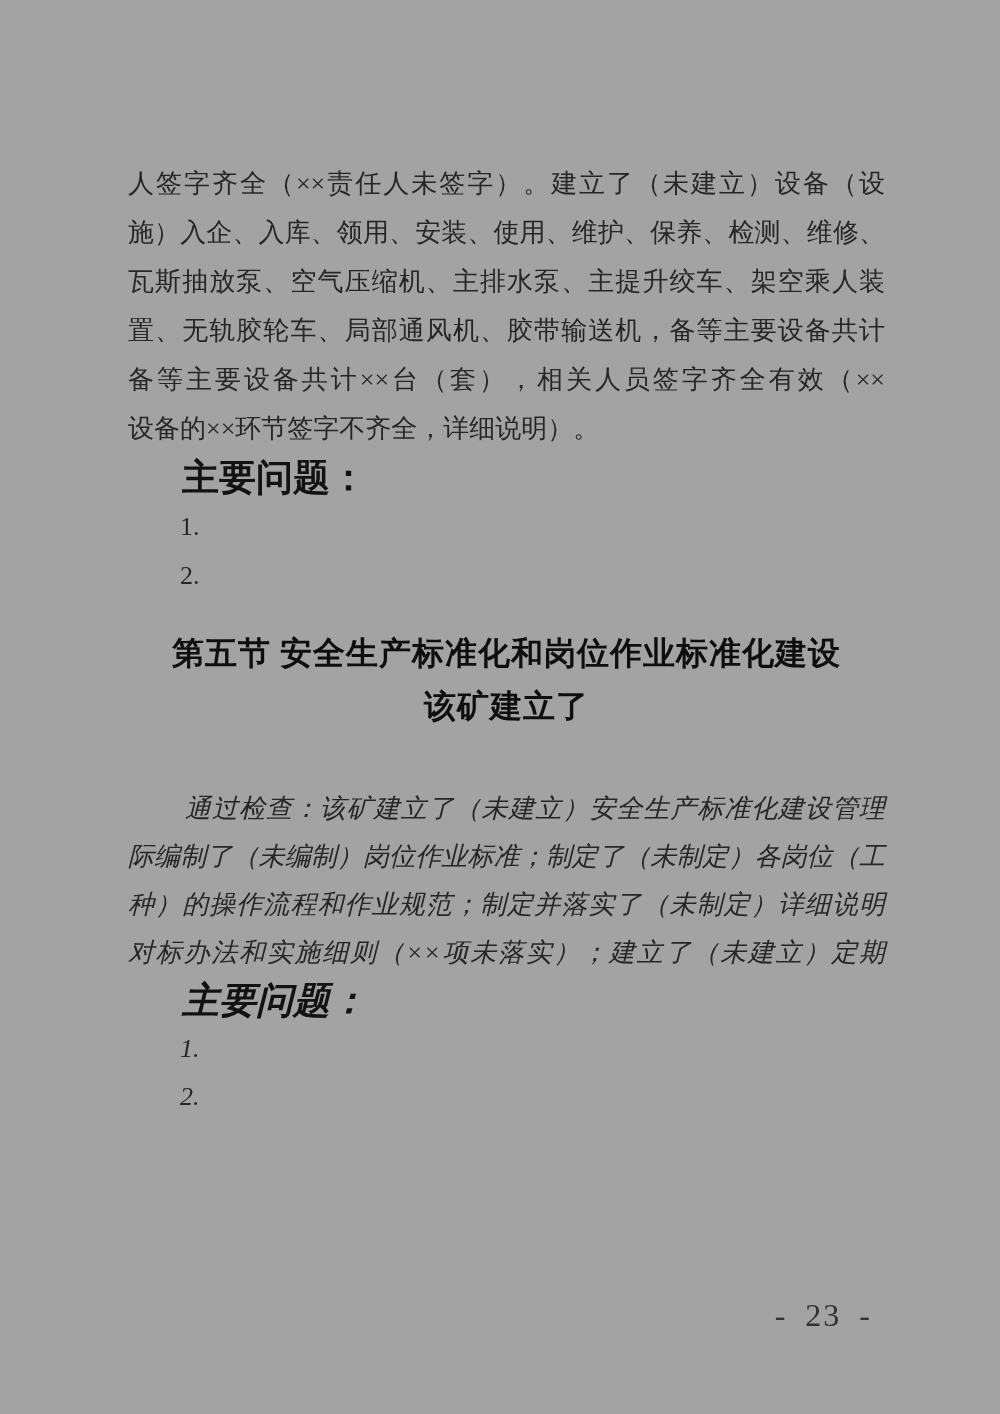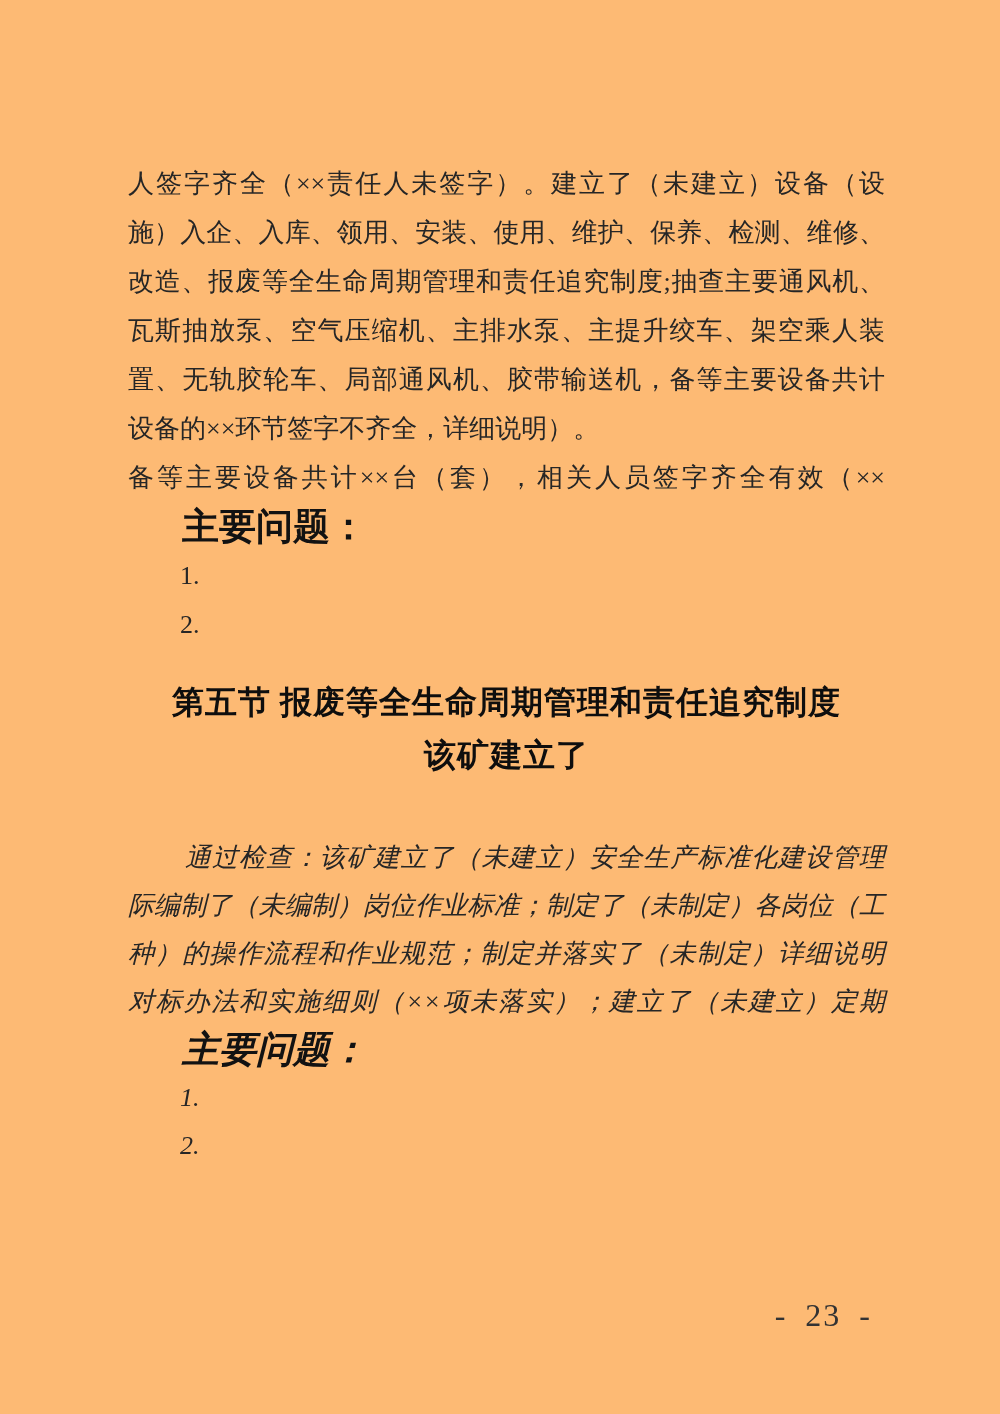--- a/index.html
+++ b/index.html
@@ -5,21 +5,21 @@
   html, body { margin: 0; padding: 0; }
   body {
     width: 1000px; height: 1414px;
     background: #f7f7f6;
     font-family: "Liberation Serif", "DejaVu Serif", serif;
     position: relative;
     overflow: hidden;
   }
   .page {
     position: absolute; inset: 0;
-    background: #fdba74;
+    background: #a3a3a3;
     color: #262626;
     box-sizing: border-box;
     padding: 159px 115px 0 128px;
   }
   .ln {
     font-size: 26px;
     line-height: 49px;
     white-space: pre-wrap;
   }
   .p2 .ln { line-height: 48px; font-style: italic; }
@@ -57,32 +57,31 @@
   }
 </style>
 </head>
 <body>
 
 <div class="page">
 
   <div class="p1">
     <div class="ln j">人签字齐全（××责任人未签字）。建立了（未建立）设备（设</div>
     <div class="ln j">施）入企、入库、领用、安装、使用、维护、保养、检测、维修、</div>
-    <div class="ln j">改造、报废等全生命周期管理和责任追究制度;抽查主要通风机、</div>
     <div class="ln j">瓦斯抽放泵、空气压缩机、主排水泵、主提升绞车、架空乘人装</div>
     <div class="ln j">置、无轨胶轮车、局部通风机、胶带输送机，备等主要设备共计</div>
+    <div class="ln j">备等主要设备共计××台（套），相关人员签字齐全有效（××</div>
     <div class="ln">设备的××环节签字不齐全，详细说明）。</div>
-    <div class="ln j">备等主要设备共计××台（套），相关人员签字齐全有效（××</div>
     <div class="ln lbl">主要问题：</div>
     <div class="ln num">1.</div>
     <div class="ln num">2.</div>
   </div>
 
   <div class="heading">
-    <div>第五节 报废等全生命周期管理和责任追究制度</div>
+    <div>第五节 安全生产标准化和岗位作业标准化建设</div>
     <div>该矿建立了</div>
   </div>
 
   <div class="p2">
     <div class="ln j ind">通过检查：该矿建立了（未建立）安全生产标准化建设管理</div>
     <div class="ln j">际编制了（未编制）岗位作业标准；制定了（未制定）各岗位（工</div>
     <div class="ln j">种）的操作流程和作业规范；制定并落实了（未制定）详细说明</div>
     <div class="ln j">对标办法和实施细则（××项未落实）；建立了（未建立）定期</div>
     <div class="ln lbl">主要问题：</div>
     <div class="ln num">1.</div>

